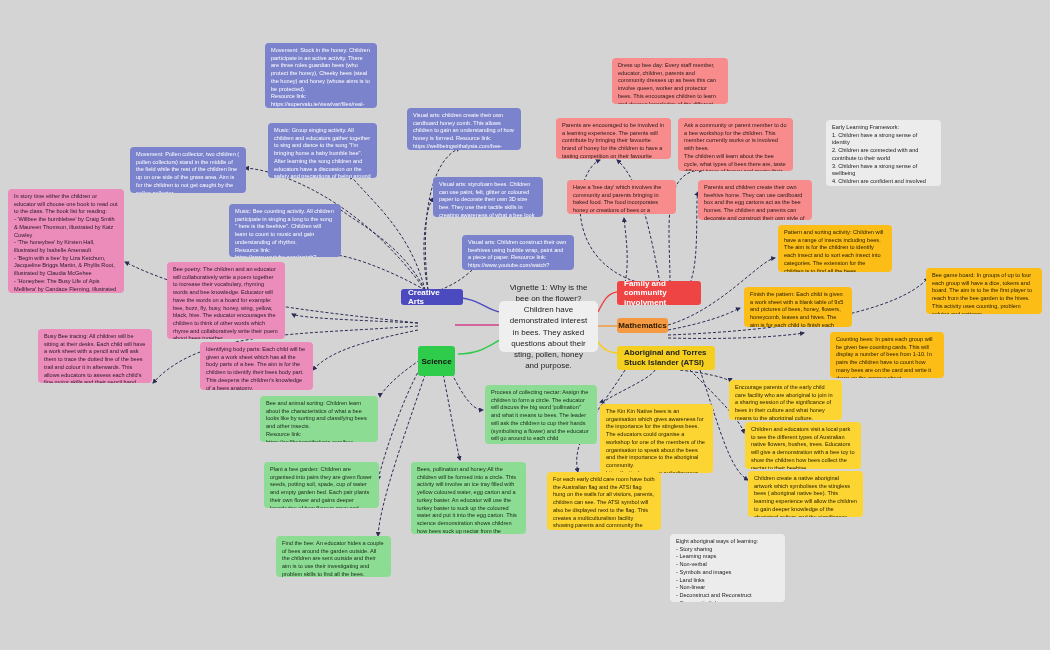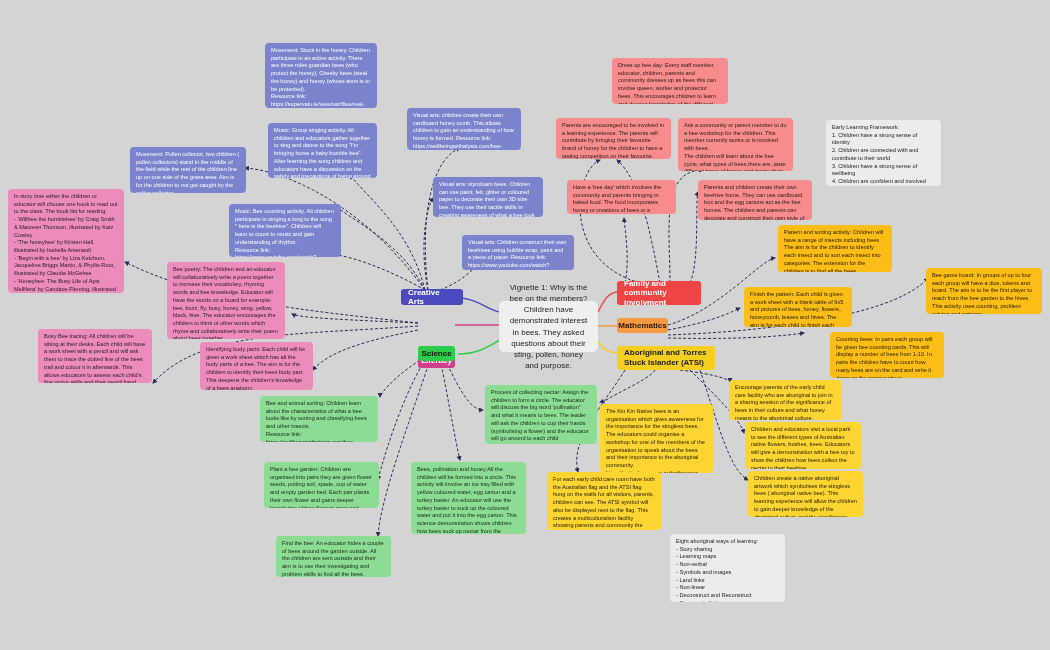--- a/index.html
+++ b/index.html
@@ -68,26 +68,26 @@
 
     <path d="M655,370 C650,380 600,400 604,403"></path>
     <path d="M680,370 C720,375 730,380 730,382"></path>
     <path d="M690,370 C720,400 740,420 744,433"></path>
     <path d="M700,370 C720,430 730,470 748,480"></path>
     <path d="M625,370 C600,410 570,440 578,472"></path>
   </g>
 </svg>
 
 <div class="center" style="left:499px;top:301px;width:99px;height:51px;">
-  <span>Vignette 1: Why is the bee on the members? Children have demonstrated interest in bees. They asked questions about their sting, pollen, honey and purpose.</span>
+  <span>Vignette 1: Why is the bee on the flower? Children have demonstrated interest in bees. They asked questions about their sting, pollen, honey and purpose.</span>
 </div>
 
 <div class="branch" style="left:401px;top:289px;width:62px;height:16px;background:#4b4bbf;color:#fff;">Creative Arts</div>
 <div class="branch" style="left:418px;top:318px;width:37px;height:15px;background:#d0408a;color:#fff;margin-top:35px;">Literacy</div>
-<div class="branch" style="left:418px;top:346px;width:37px;height:15px;background:#2ecc4a;color:#111;">Science</div>
+<div class="branch" style="left:418px;top:346px;width:37px;height:30px;background:#2ecc4a;color:#111;">Science</div>
 <div class="branch" style="left:617px;top:281px;width:84px;height:24px;background:#ef4444;color:#fff;justify-content:flex-start;line-height:1.2;">Family and community involvment</div>
 <div class="branch" style="left:617px;top:318px;width:51px;height:15px;background:#f59a42;color:#2a1a00;">Mathematics</div>
 <div class="branch" style="left:617px;top:346px;width:98px;height:24px;background:#f5cf1f;color:#222;justify-content:flex-start;line-height:1.2;">Aboriginal and Torres Stuck Islander (ATSI)</div>
 
 <div class="note blue" style="left:265px;top:43px;width:112px;height:65px;">Movement: Stuck in the honey. Children participate in an active activity. There are three roles guardian bees (who protect the honey), Cheeky bees (steal the honey) and honey (whose aims is to be protected).
 Resource link: https://supervalu.ie/view/var/files/real-people/save-the-bees/fun-and-games/Bee-Themed-Playground-Games.pdf</div>
 <div class="note blue" style="left:268px;top:123px;width:109px;height:55px;">Music: Group singing activity. All children and educators gather together to sing and dance to the song "I'm bringing home a baby bumble bee". After learning the song children and educators have a discussion on the safety and precautions of being around bees.</div>
 <div class="note blue" style="left:130px;top:147px;width:116px;height:46px;">Movement: Pollen collector, two children ( pollen collectors) stand in the middle of the field while the rest of the children line up on one side of the grass area. Aim is for the children to not get caught by the pollen collector.</div>
 <div class="note blue" style="left:229px;top:204px;width:112px;height:53px;">Music: Bee counting activity. All children participate in singing a long to the song " here is the beehive". Children will learn to count to music and gain understanding of rhythm.
 Resource link: https://www.youtube.com/watch?v=xSPELs_HCkU</div>

